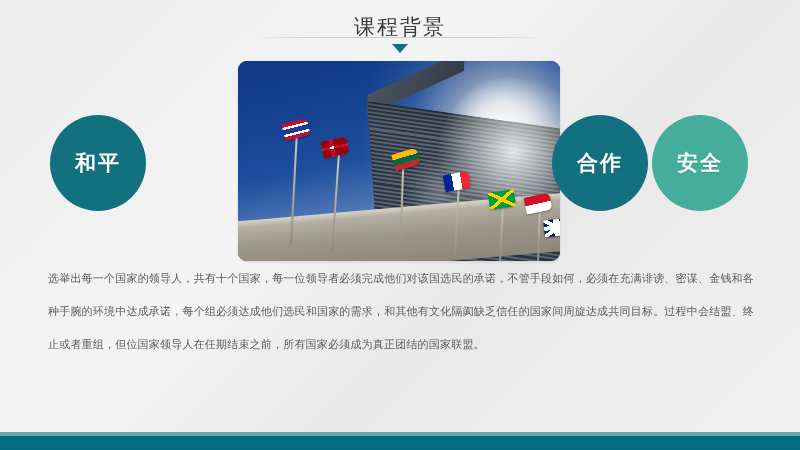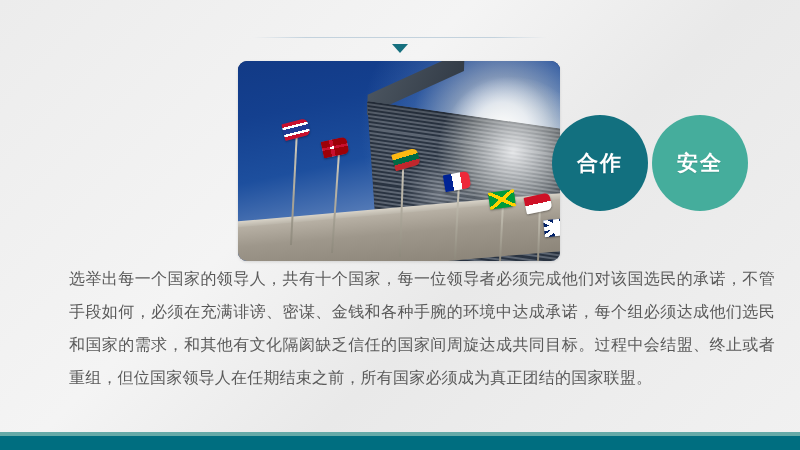--- a/index.html
+++ b/index.html
@@ -196,27 +196,26 @@
   .circle-2 { left: 150px; top: 118px; width: 92px; height: 92px; z-index: 5; }
   .circle-3 { left: 552px; top: 115px; width: 96px; height: 96px; z-index: 6; }
   .circle-4 { left: 652px; top: 115px; width: 96px; height: 96px; z-index: 5; }
 
   
   .body-text {
     position: absolute;
     left: 48px;
     top: 262px;
     width: 706px;
-    font-size: 16px;
+    font-size: 11px;
     line-height: 33px;
     color: #5a5a5a;
     text-align: justify;
     text-justify: inter-ideograph;
     letter-spacing: 0.2px;
-    margin-left: 21px;
   }
 
   
   .bar-accent {
     position: absolute;
     left: 0;
     bottom: 14px;
     width: 800px;
     height: 4px;
     background: #66aaa8;
@@ -228,20 +227,23 @@
     width: 800px;
     height: 14px;
     background: #006e80;
   }
 </style>
 </head>
 <body>
 
 <div class="slide">
 
+  <div class="title-block">
+    <div class="slide-title">课程背景</div>
+  </div>
   <div class="title-rule"></div>
   <div class="title-caret"></div>
 
   <div class="photo-frame">
     <div class="photo">
       <div class="building-edge"></div>
       <div class="building"></div>
       <div class="glare-a"></div>
       <div class="glare-b"></div>
 
@@ -263,20 +265,23 @@
       <div class="pole" style="left:81%; top:66%; height:34%; transform:rotate(3deg);"></div>
       <div class="flag f-jm" style="left:78%; top:65%; transform:rotate(-8deg);"></div>
 
       <div class="pole" style="left:93%; top:68%; height:32%; transform:rotate(2deg);"></div>
       <div class="flag f-id" style="left:89%; top:67%; transform:rotate(-12deg);"></div>
 
       <div class="flag f-uk" style="left:95%; top:79%; transform:rotate(-6deg);"></div>
     </div>
   </div>
 
+  <div class="circle c-dark circle-1">
+    <span>和平</span>
+  </div>
   <div class="circle c-dark circle-3">
     <span>合作</span>
   </div>
   <div class="circle c-light circle-4">
     <span>安全</span>
   </div>
 
   <div class="body-text">选举出每一个国家的领导人，共有十个国家，每一位领导者必须完成他们对该国选民的承诺，不管手段如何，必须在充满诽谤、密谋、金钱和各种手腕的环境中达成承诺，每个组必须达成他们选民和国家的需求，和其他有文化隔阂缺乏信任的国家间周旋达成共同目标。过程中会结盟、终止或者重组，但位国家领导人在任期结束之前，所有国家必须成为真正团结的国家联盟。</div>
 
   <div class="bar-accent"></div>

